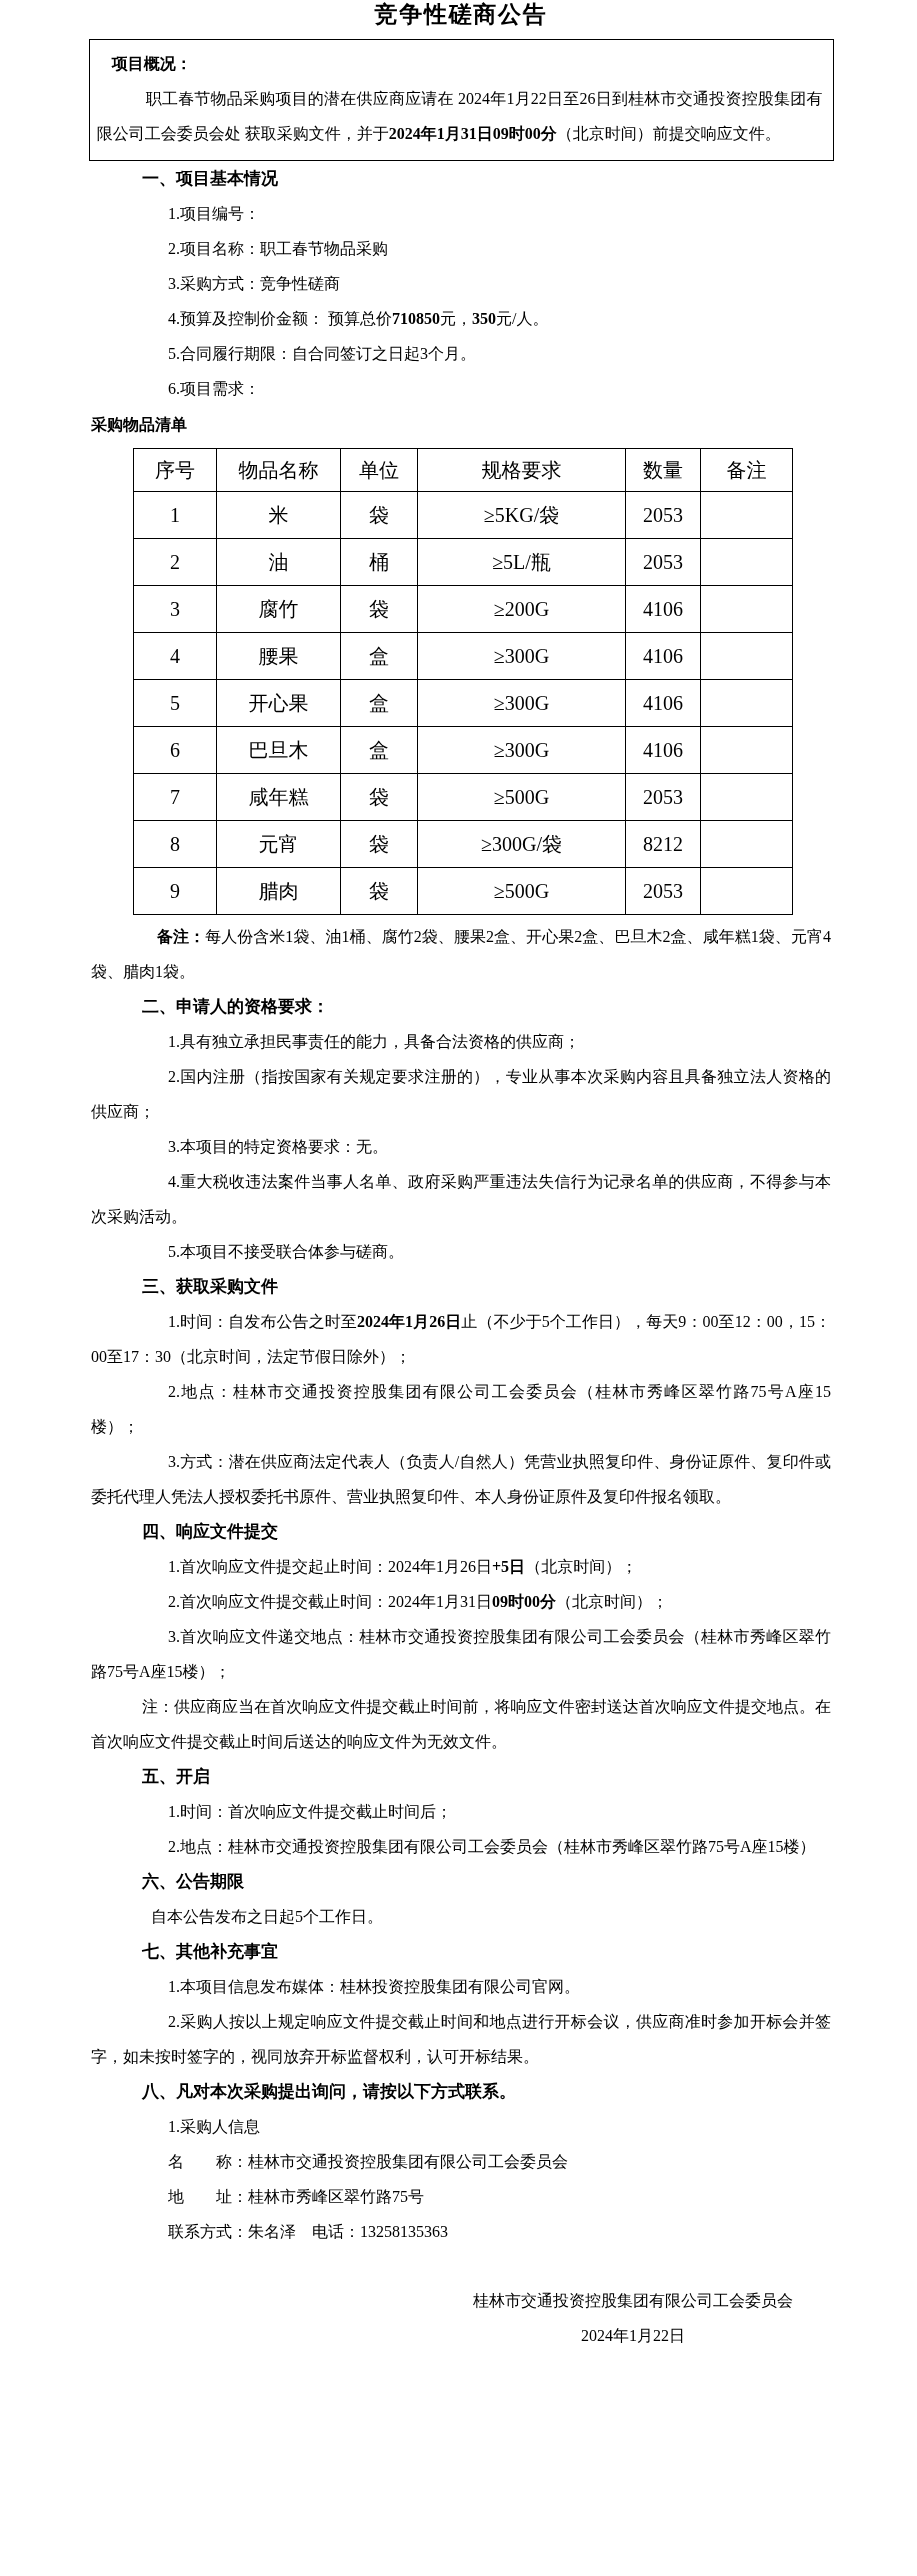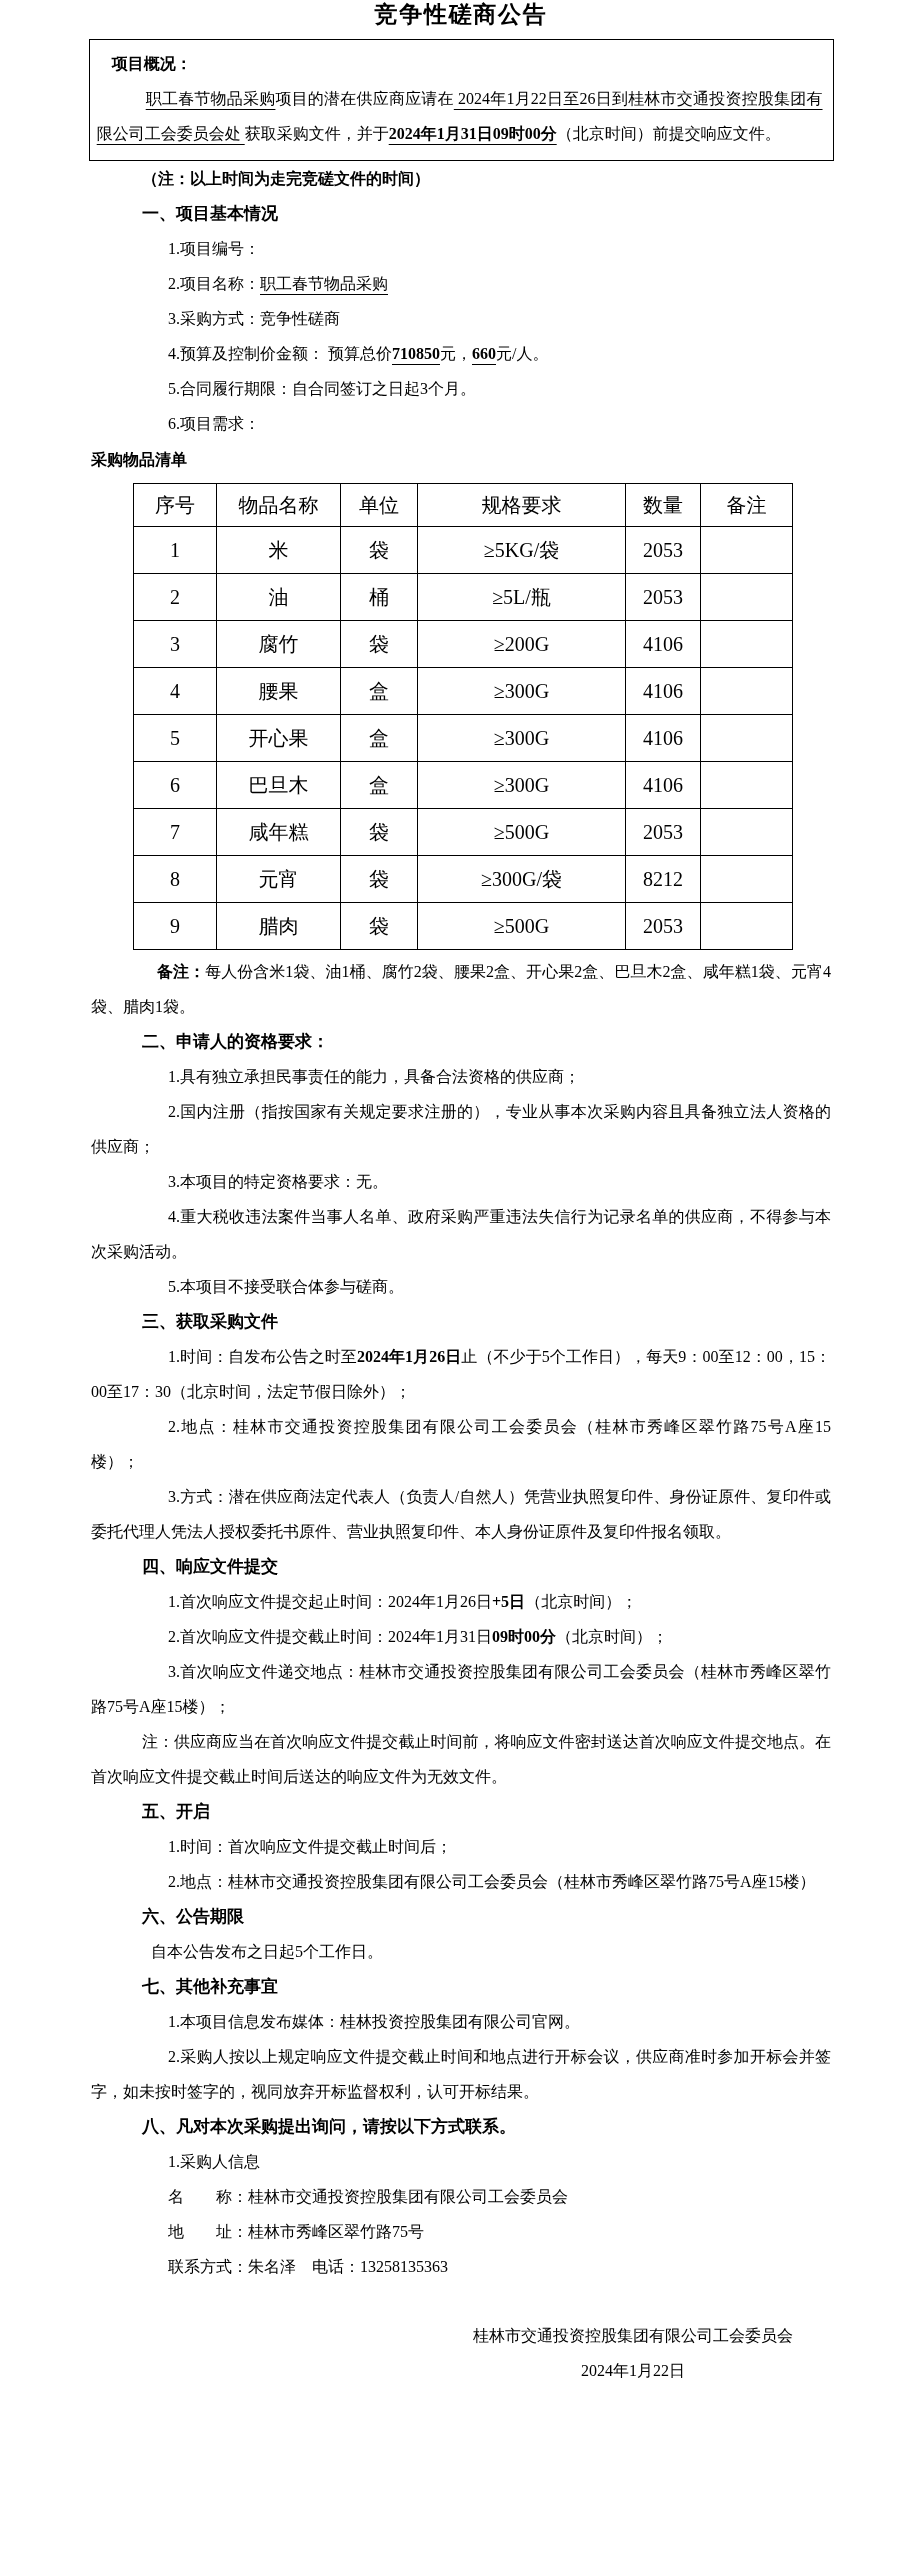--- a/index.html
+++ b/index.html
@@ -45,21 +45,20 @@
   .sec-h { font-weight: bold; text-indent: 51px; font-size: 17px; }
   .item { text-indent: 77px; }
   .flush { text-indent: 51px; }
   .flush2 { text-indent: 60px; }
   .remark { text-indent: 66px; }
   .table-title {
     font-weight: bold;
     margin-top: 1.2px;
   }
   .u {
-    text-decoration: underline;
     text-underline-offset: 4.6px;
     text-decoration-thickness: 1.2px;
   }
   .b { font-weight: bold; }
   table.items {
     border-collapse: collapse;
     table-layout: fixed;
     width: 659px;
     margin: 5.8px 0 3.5px 42px;
   }
@@ -88,27 +87,26 @@
 
 <div class="page">
 
   <div class="doc-title">竞争性磋商公告</div>
 
   <div class="overview-box">
     <p class="overview-label">项目概况：</p>
     <p class="overview-p"><span class="u">职工春节物品采购</span><span>项目的潜在供应商应请在</span><span class="u"> 2024年1月22日至26日到桂林市交通投资控股集团有限公司工会委员会处  </span><span>获取采购文件，并于</span><span class="u b">2024年1月31日09时00分</span><span>（北京时间）前提交响应文件。</span></p>
   </div>
 
-  <p class="note-line">（注：以上时间为走完竞磋文件的时间）</p>
 
   <p class="sec-h">一、项目基本情况</p>
   <p class="item">1.项目编号：</p>
   <p class="item"><span>2.项目名称：</span><span class="u">职工春节物品采购</span></p>
   <p class="item">3.采购方式：竞争性磋商</p>
-  <p class="item"><span>4.预算及控制价金额： 预算总价</span><span class="u b">710850</span><span>元，</span><span class="u b">660</span><span>元/人。</span></p>
+  <p class="item"><span>4.预算及控制价金额： 预算总价</span><span class="u b">710850</span><span>元，</span><span class="u b">350</span><span>元/人。</span></p>
   <p class="item">5.合同履行期限：自合同签订之日起3个月。</p>
   <p class="item">6.项目需求：</p>
 
   <p class="table-title">采购物品清单</p>
 
   <table class="items">
     <colgroup>
       <col style="width:83px">
         <col style="width:124px">
         <col style="width:77px">

